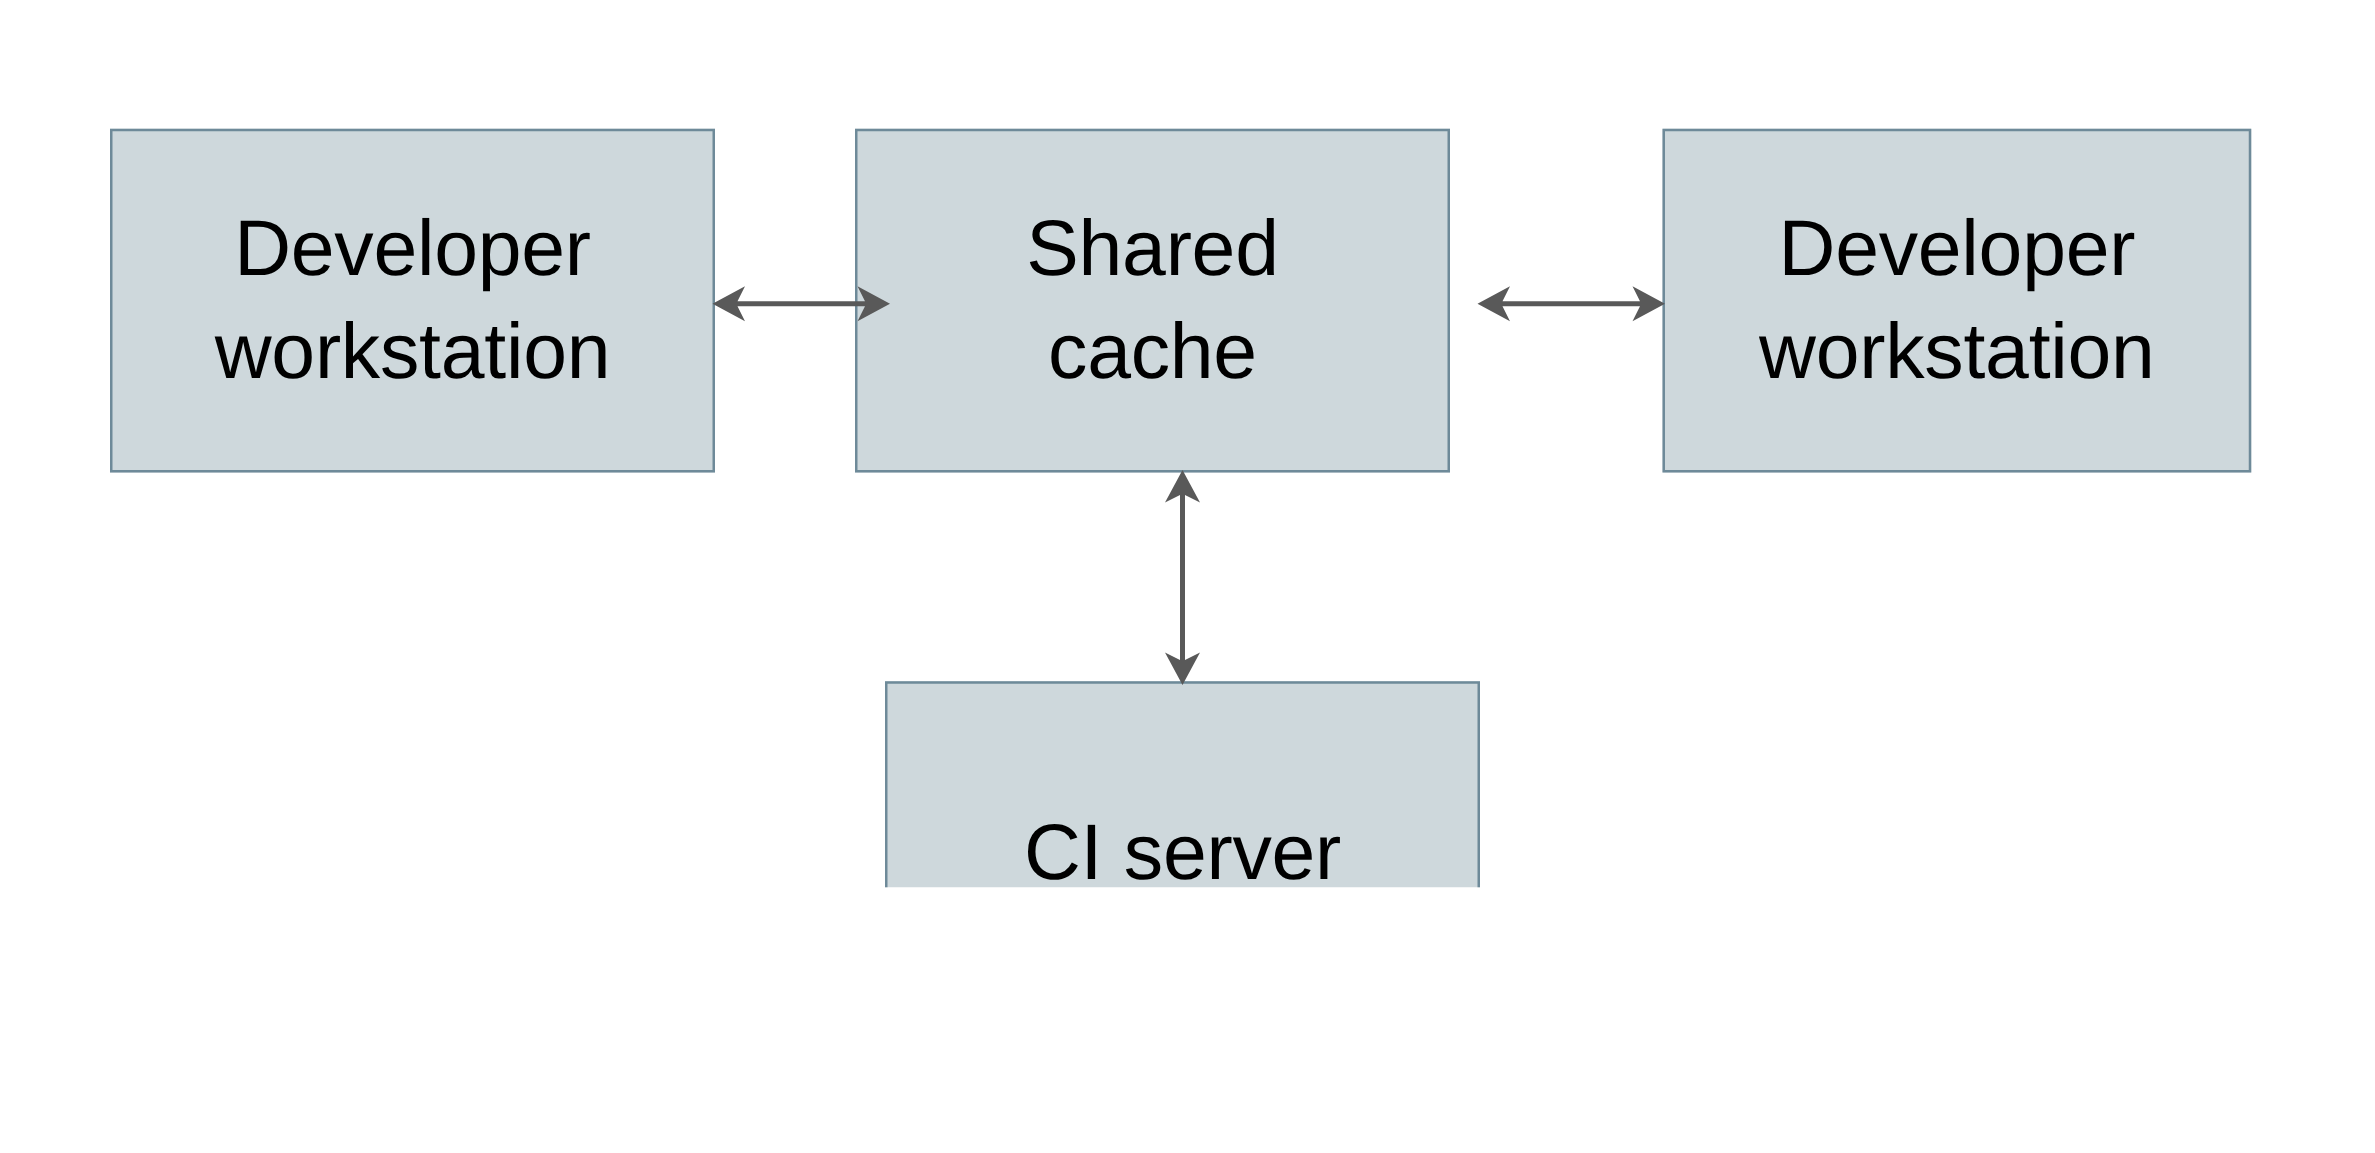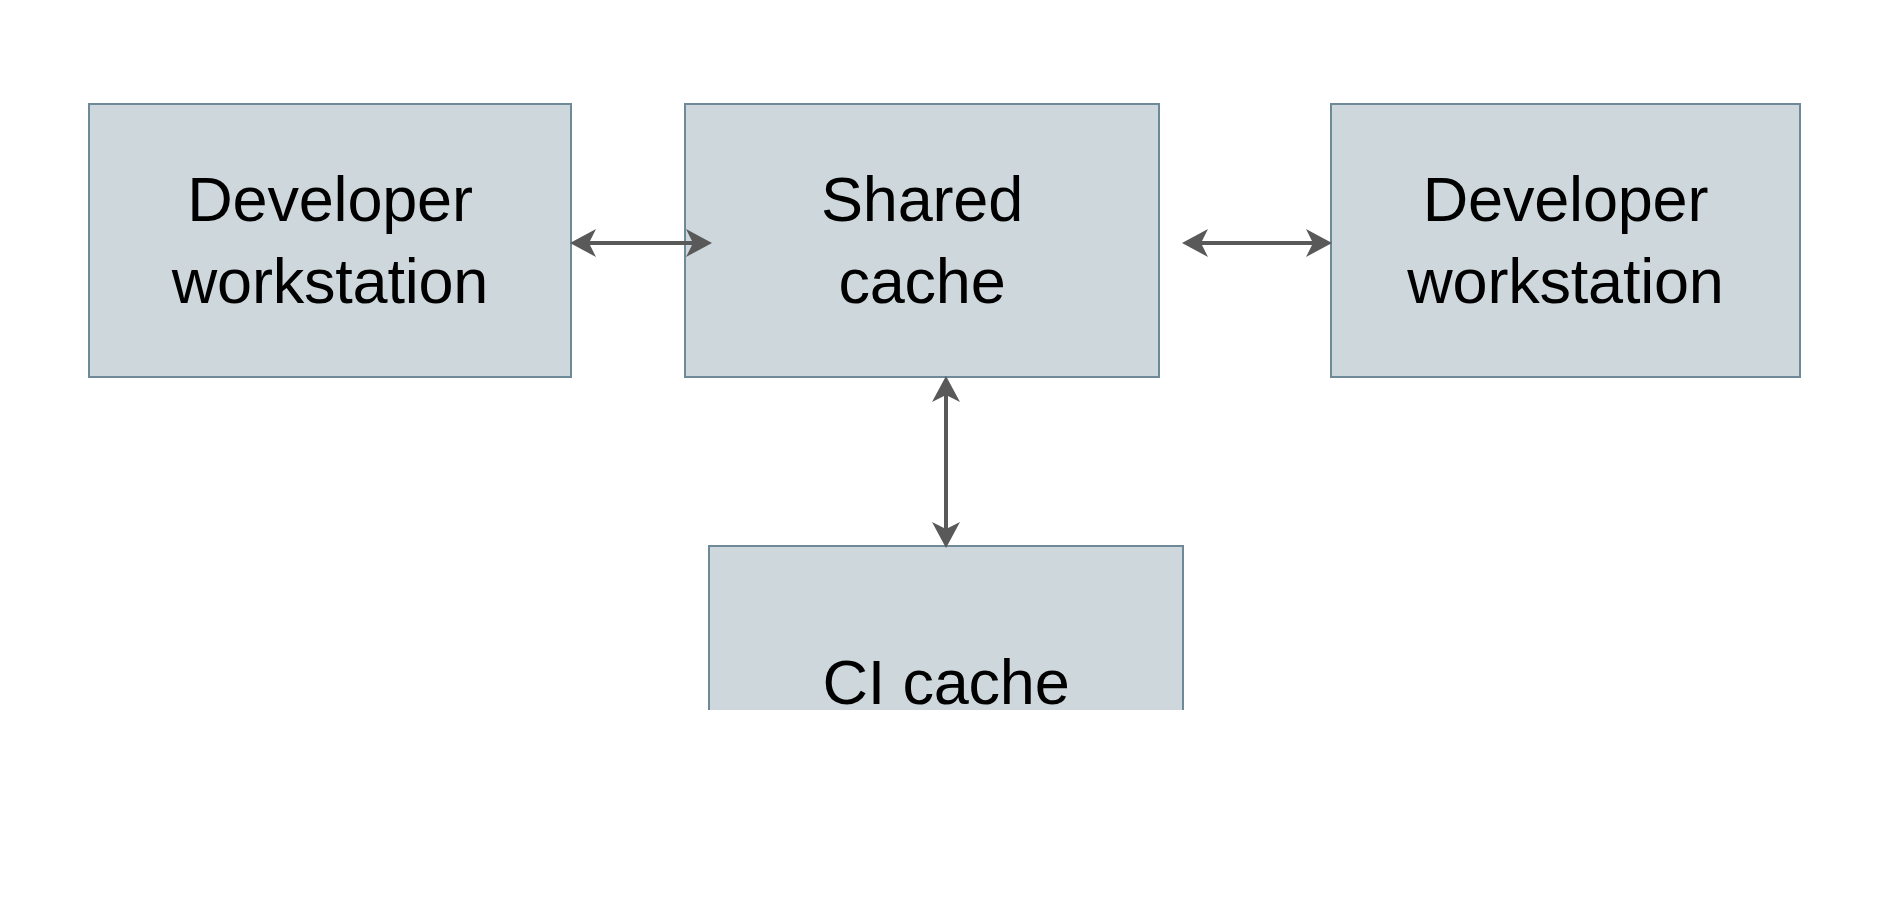--- a/index.html
+++ b/index.html
@@ -65,21 +65,21 @@
     <span class="node-label">Shared
 cache</span>
   </div>
 
   <div class="node node-dev-right">
     <span class="node-label">Developer
 workstation</span>
   </div>
 
   <div class="node node-ci">
-    <span class="node-label">CI cache</span>
+    <span class="node-label">CI server</span>
   </div>
 
   <svg class="connector conn-left" viewBox="0 0 142 62">
     <g fill="#595959">
       <path d="M 0,31 L 26,17 L 20,29 L 122,29 L 116,17 L 142,31 L 116,45 L 122,33 L 20,33 L 26,45 Z"></path>
     </g>
   </svg>
 
   <svg class="connector conn-right" viewBox="0 0 150 62">
     <g fill="#595959">

